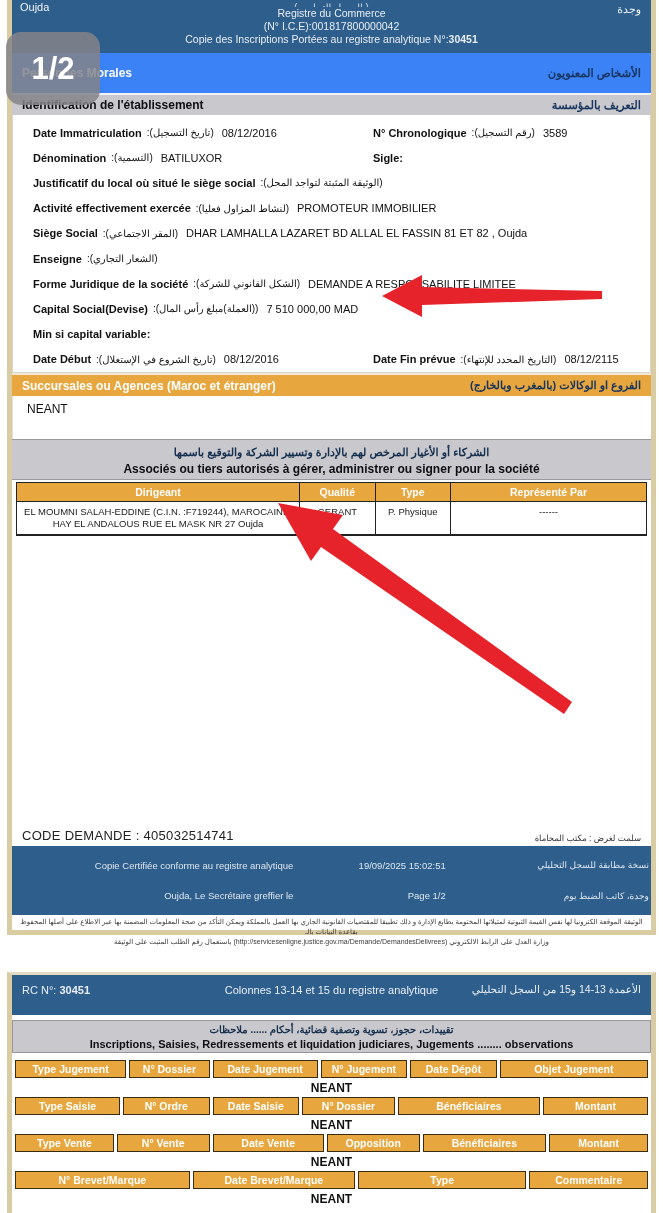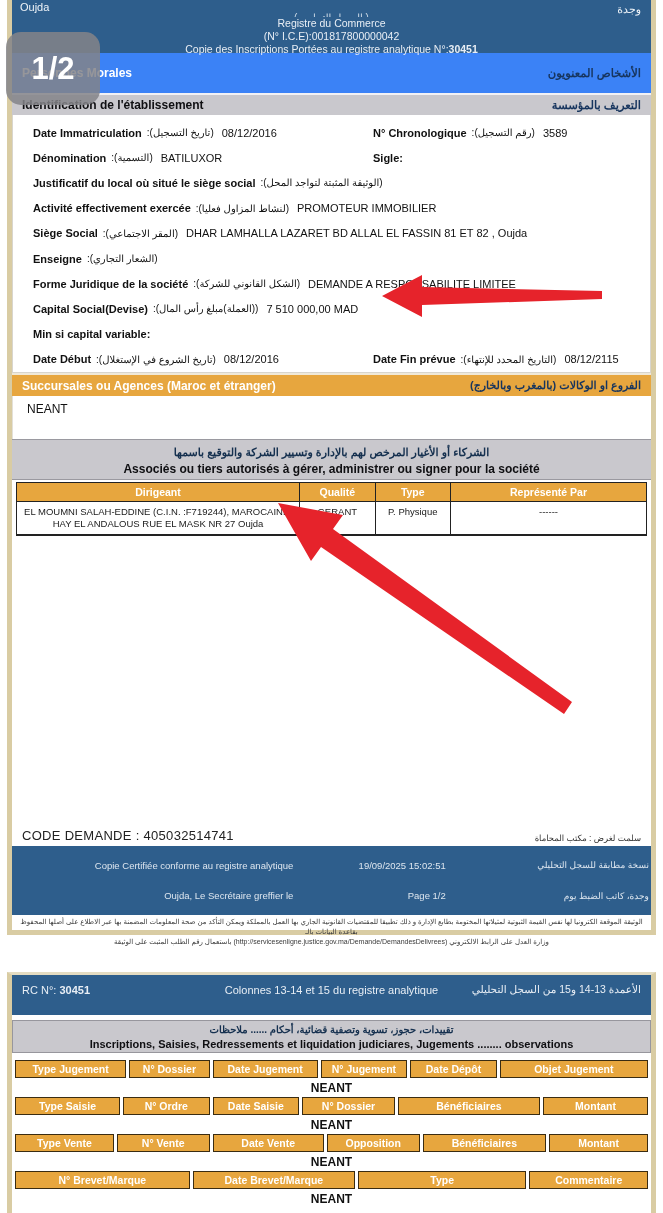--- a/index.html
+++ b/index.html
@@ -7,21 +7,21 @@
   body { font-family:"Liberation Sans", sans-serif; }
   #shot { position:relative; width:663px; height:1213px; background:#fff; overflow:hidden; margin:0 auto; }
 
   .page { position:absolute; left:7px; width:649px; background:#fff;
           border-left:5px solid #d9cca3; border-right:5px solid #d9cca3; }
   #page1 { top:0; height:935px; border-bottom:5px solid #d9cca3; }
   #page2 { top:972px; height:241px; border-top:3px solid #e4dcc2; }
 
   
   .p1-header { position:relative; height:53px; background:#2e5e8c; color:#e8eef5; text-align:center;
-               font-size:10.5px; line-height:13px; padding-top:11px; }
+               font-size:10.5px; line-height:13px; padding-top:1px; }
   .clipped-line { height:6px; overflow:hidden; font-size:10px; color:#cfdce8; }
   .hdr-city-left { position:absolute; left:8px; top:1px; font-size:11px; color:#eef3f8; }
   .hdr-city-right { position:absolute; right:10px; top:3px; font-size:11px; color:#eef3f8; }
   .bold { font-weight:bold; }
 
   .band { display:flex; justify-content:space-between; align-items:center; padding:0 10px; }
   .band-gold { height:40px; background:#3b82f6; }
   .band-gold .fr { color:#fff; font-weight:bold; font-size:12px; }
   .band-gold .ar { color:#17355e; font-weight:bold; font-size:11.5px; }
   .band-gray { height:22px; background:#c9c8cd; border-top:2px solid #f2f1f4; }

